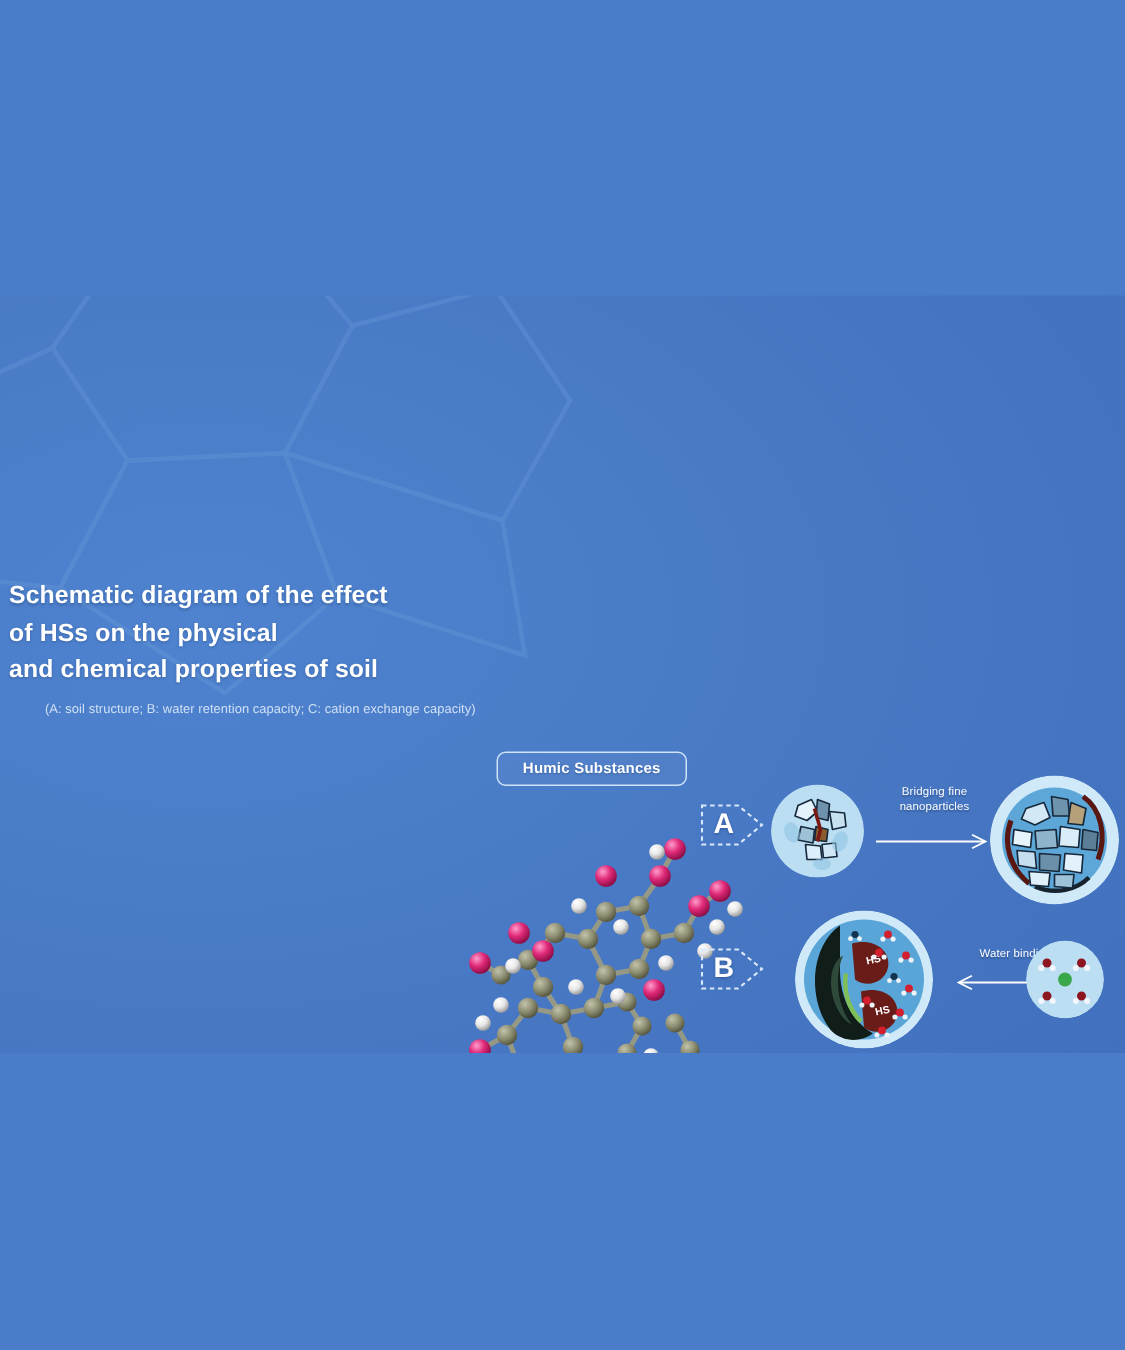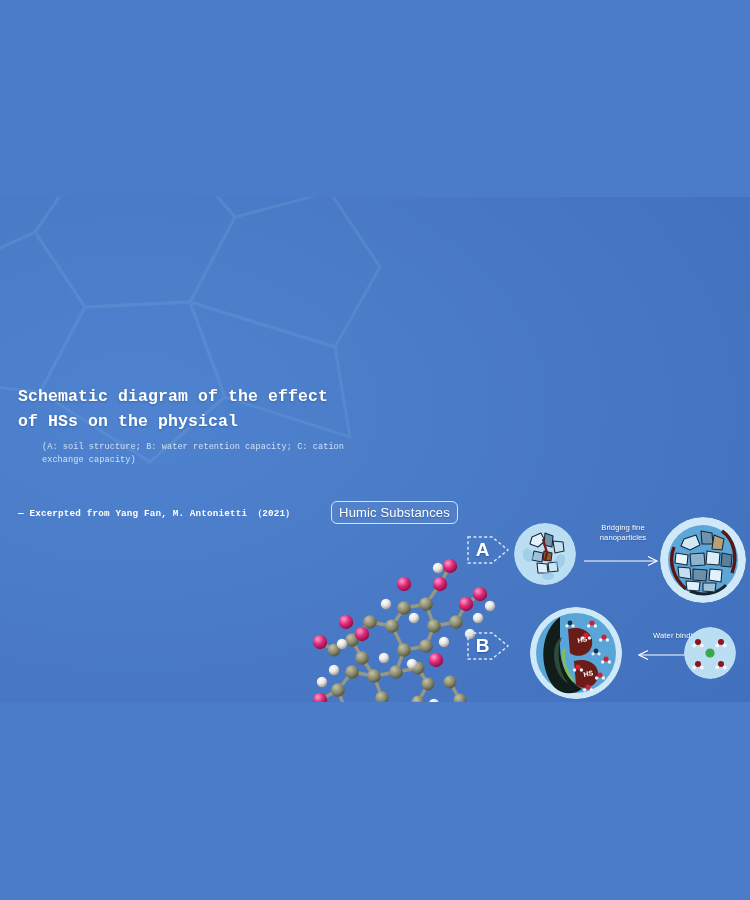--- a/index.html
+++ b/index.html
@@ -21,21 +21,21 @@
   #figure{
     position:absolute;left:0;top:197px;width:750px;height:505px;
     background:
       radial-gradient(ellipse 820px 520px at 18% 42%, #4f83cf 0%, #4878c4 55%, #4070bd 100%);
     overflow:hidden;
   }
   
   #mesh{position:absolute;left:-40px;top:-60px;width:430px;height:330px;opacity:.30;}
 
   
-  #textblock{position:absolute;left:18px;top:188px;width:330px;font-family:Liberation Mono, monospace;}
+  #textblock{position:absolute;left:6px;top:188px;width:330px;}
   .title{
     color:#ffffff;font-size:16.5px;font-weight:bold;line-height:24.5px;
     letter-spacing:.1px;text-shadow:0 1px 2px rgba(20,50,95,.35);
     margin:0;
   }
   .subtitle{
     color:#cfe0f5;font-size:8.6px;line-height:13px;margin:7px 0 0 0;
     letter-spacing:.05px;
     padding-left:24px;
   }
@@ -46,21 +46,21 @@
 
   
   #hs-pill{
     position:absolute;left:331px;top:304px;width:127px;height:23px;
     box-sizing:border-box;
     border:1.3px solid #cfe4f8;border-radius:6px;
     background:rgba(255,255,255,.045);
     display:flex;align-items:center;justify-content:center;
   }
   #hs-pill span{
-    color:#ffffff;font-size:13px;font-weight:normal;letter-spacing:.15px;
+    color:#ffffff;font-size:10px;font-weight:bold;letter-spacing:.15px;
     text-shadow:0 1px 1px rgba(20,50,95,.4);
   }
 
   
   #molecule{position:absolute;left:300px;top:325px;width:200px;height:280px;}
 
   
   .row{position:absolute;}
   #rowA{left:462px;top:320px;width:288px;height:92px;}
   #rowB{left:462px;top:410px;width:288px;height:95px;}
@@ -104,23 +104,23 @@
         <polygon points="125,170 230,165 265,260 190,325 80,255"></polygon>
         <polygon points="230,165 375,210 390,300 265,260"></polygon>
         <polygon points="120,30 75,95 -45,150 -20,35 55,-25"></polygon>
       </g>
     </svg>
 
     <div id="textblock">
       <h1 class="title">
         <span>Schematic diagram of the effect</span><br>
         <span>of HSs on the physical</span><br>
+        <span>and chemical properties of soil</span>
       </h1>
       <p class="subtitle">(A: soil structure; B: water retention capacity; C: cation exchange capacity)</p>
-      <p class="credit">— Excerpted from Yang Fan, M. Antonietti （2021）</p>
     </div>
 
     <div id="hs-pill">
       <span>Humic Substances</span>
     </div>
 
     <svg id="molecule" viewBox="0 0 200 280">
       <defs>
         <radialGradient id="gC" cx="35%" cy="30%" r="72%">
           <stop offset="0%" stop-color="#c3c3ab"></stop>

